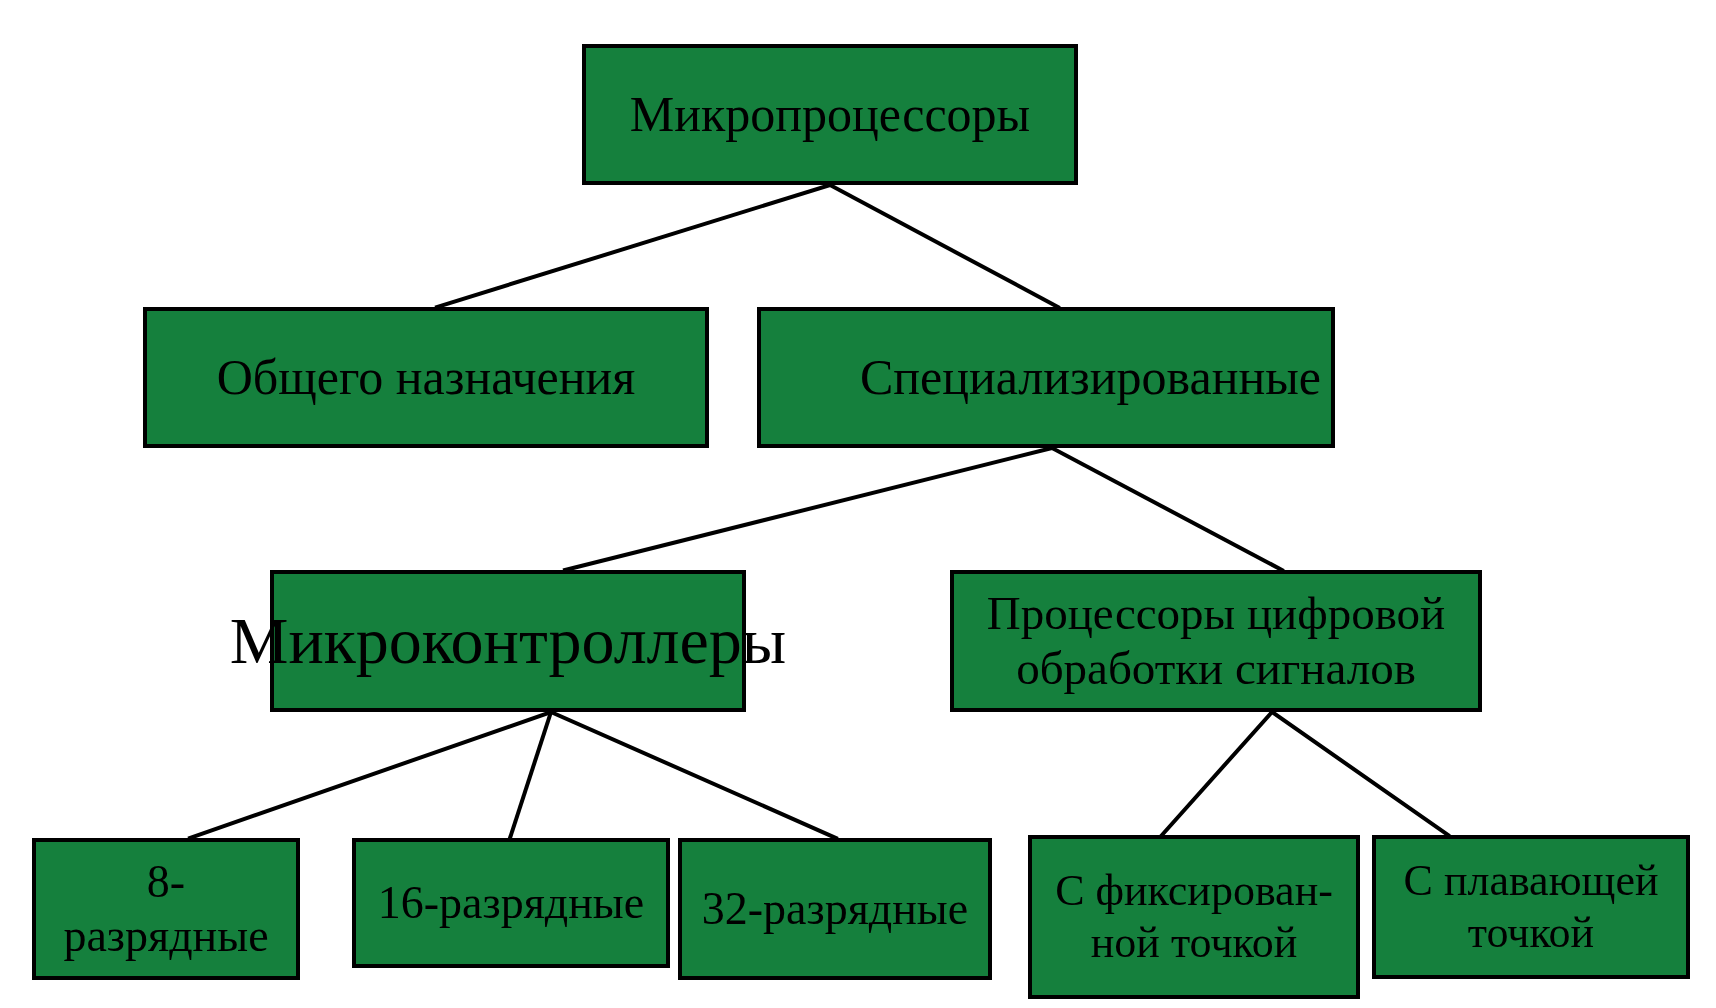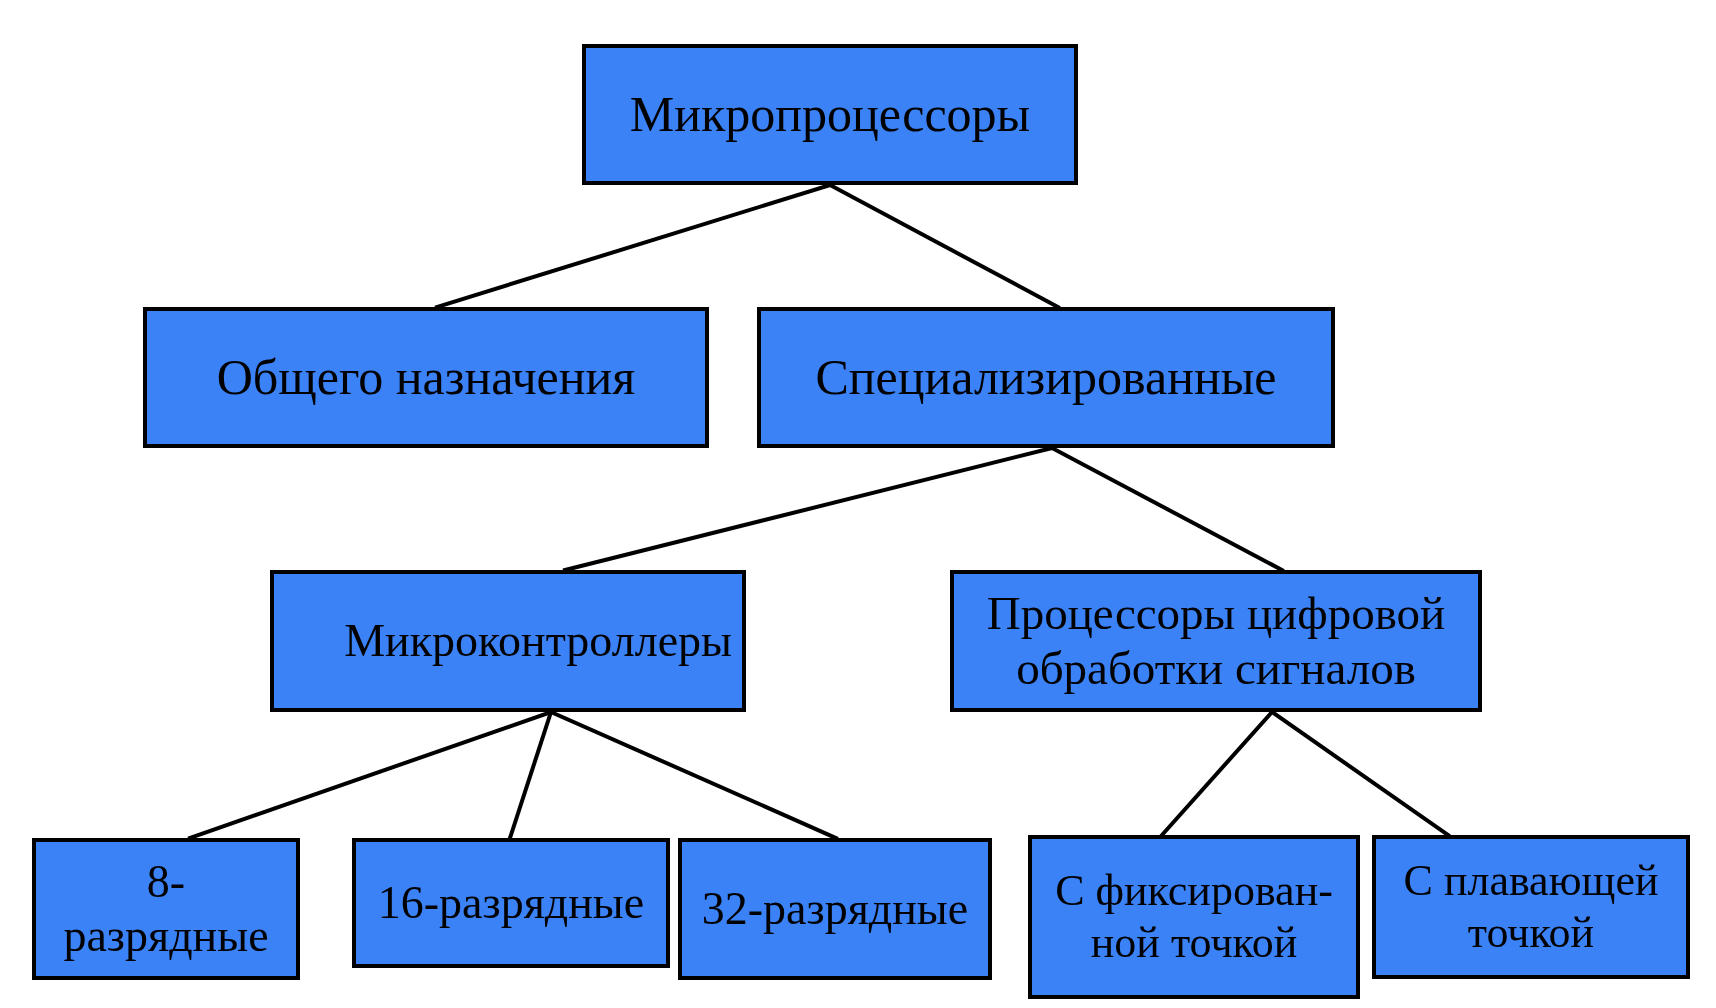--- a/index.html
+++ b/index.html
@@ -20,44 +20,44 @@
     left: 0;
     top: 0;
     width: 1716px;
     height: 1008px;
     pointer-events: none;
   }
   .node {
     position: absolute;
     box-sizing: border-box;
     border: 4px solid #000000;
-    background: #3b82f6;
+    background: #15803d;
     display: flex;
     align-items: center;
     justify-content: center;
     text-align: center;
     color: #000000;
     line-height: 1.18;
     z-index: 2;
   }
   .node-label {
     display: block;
     padding: 0 10px;
     white-space: pre-line;
   }
 
   
   #node-root        { left: 582px;  top: 44px;  width: 496px; height: 141px; font-size: 50px; }
 
   
   #node-general     { left: 143px;  top: 307px; width: 566px; height: 141px; font-size: 50px; }
-  #node-special     { left: 757px;  top: 307px; width: 578px; height: 141px; font-size: 50px; }
+  #node-special     { left: 757px;  top: 307px; width: 578px; height: 141px; font-size: 50px; justify-content: flex-end; }
 
   
-  #node-mcu         { left: 270px;  top: 570px; width: 476px; height: 142px; font-size: 46px; justify-content: flex-end; }
+  #node-mcu         { left: 270px;  top: 570px; width: 476px; height: 142px; font-size: 66px; }
   #node-dsp         { left: 950px;  top: 570px; width: 532px; height: 142px; font-size: 47px; }
 
   
   #node-bit8        { left: 32px;   top: 838px; width: 268px; height: 142px; font-size: 46px; }
   #node-bit16       { left: 352px;  top: 838px; width: 318px; height: 130px; font-size: 46px; }
   #node-bit32       { left: 678px;  top: 838px; width: 314px; height: 142px; font-size: 46px; }
   #node-fixed       { left: 1028px; top: 835px; width: 332px; height: 164px; font-size: 44px; }
   #node-float       { left: 1372px; top: 835px; width: 318px; height: 144px; font-size: 44px; }
 </style>
 </head>

